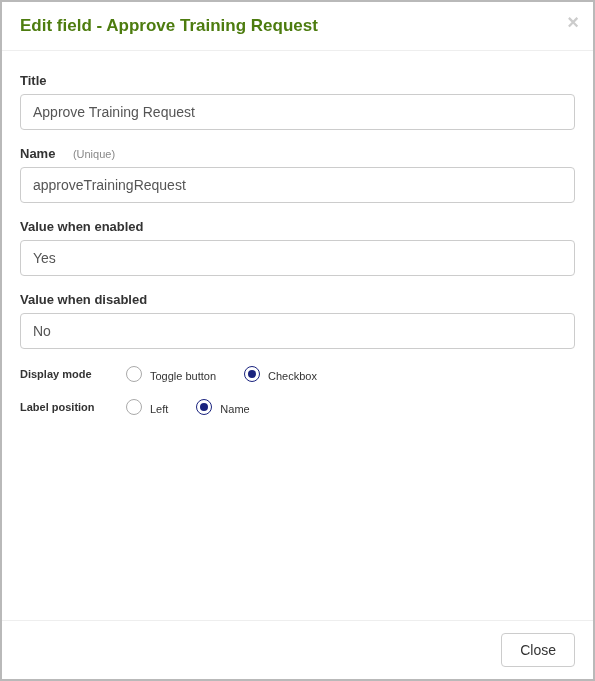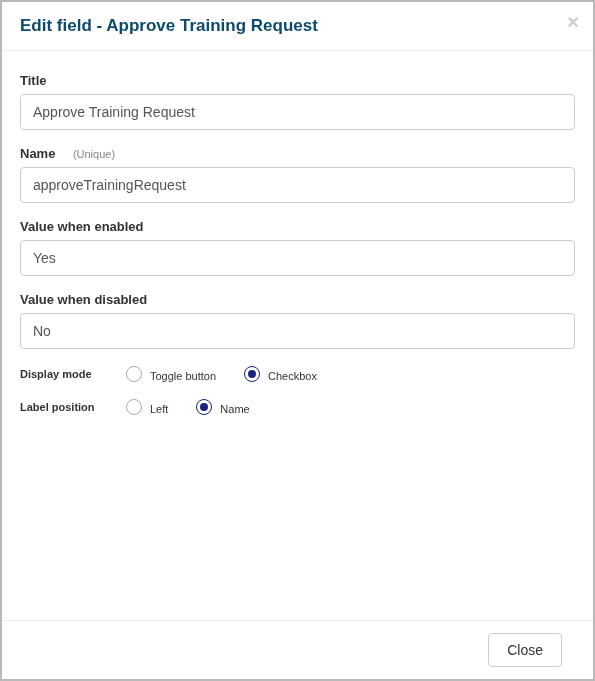--- a/index.html
+++ b/index.html
@@ -12,21 +12,21 @@
     position: relative;
   }
   .header {
     padding: 14px 18px 14px 18px;
     border-bottom: 1px solid #eee;
     position: relative;
   }
   .header-title {
     font-size: 17px;
     font-weight: 700;
-    color: #0c4a6e;
+    color: #4d7c0f;
   }
   .close-x {
     position: absolute;
     top: 10px;
     right: 14px;
     font-size: 20px;
     color: #ccc;
     line-height: 1;
     cursor: pointer;
     font-weight: 700;
@@ -99,21 +99,21 @@
     height: 8px;
     border-radius: 50%;
     background: #1a237e;
   }
   .footer {
     position: absolute;
     bottom: 0;
     left: 0;
     right: 0;
     border-top: 1px solid #eee;
-    padding: 12px 31px;
+    padding: 12px 18px;
     display: flex;
     justify-content: flex-end;
     gap: 10px;
   }
   .btn {
     height: 34px;
     padding: 0 18px;
     border-radius: 4px;
     font-size: 14px;
     cursor: pointer;

